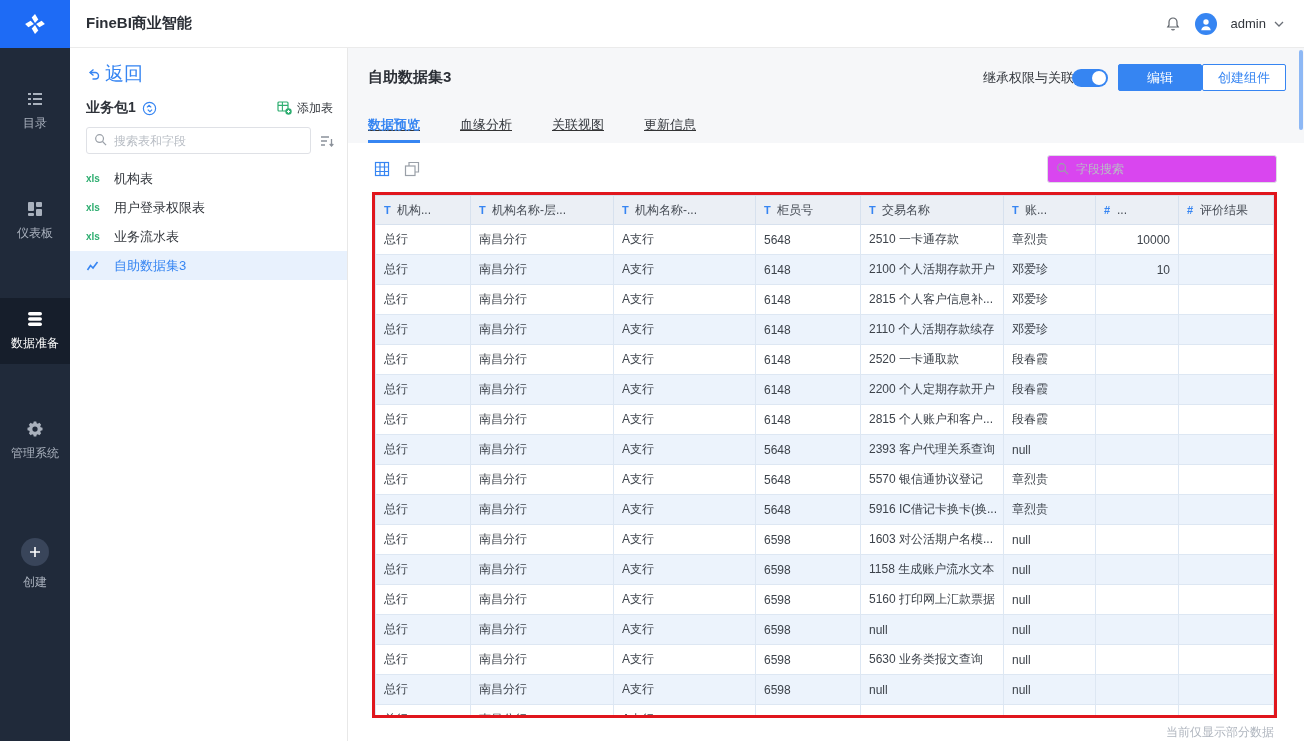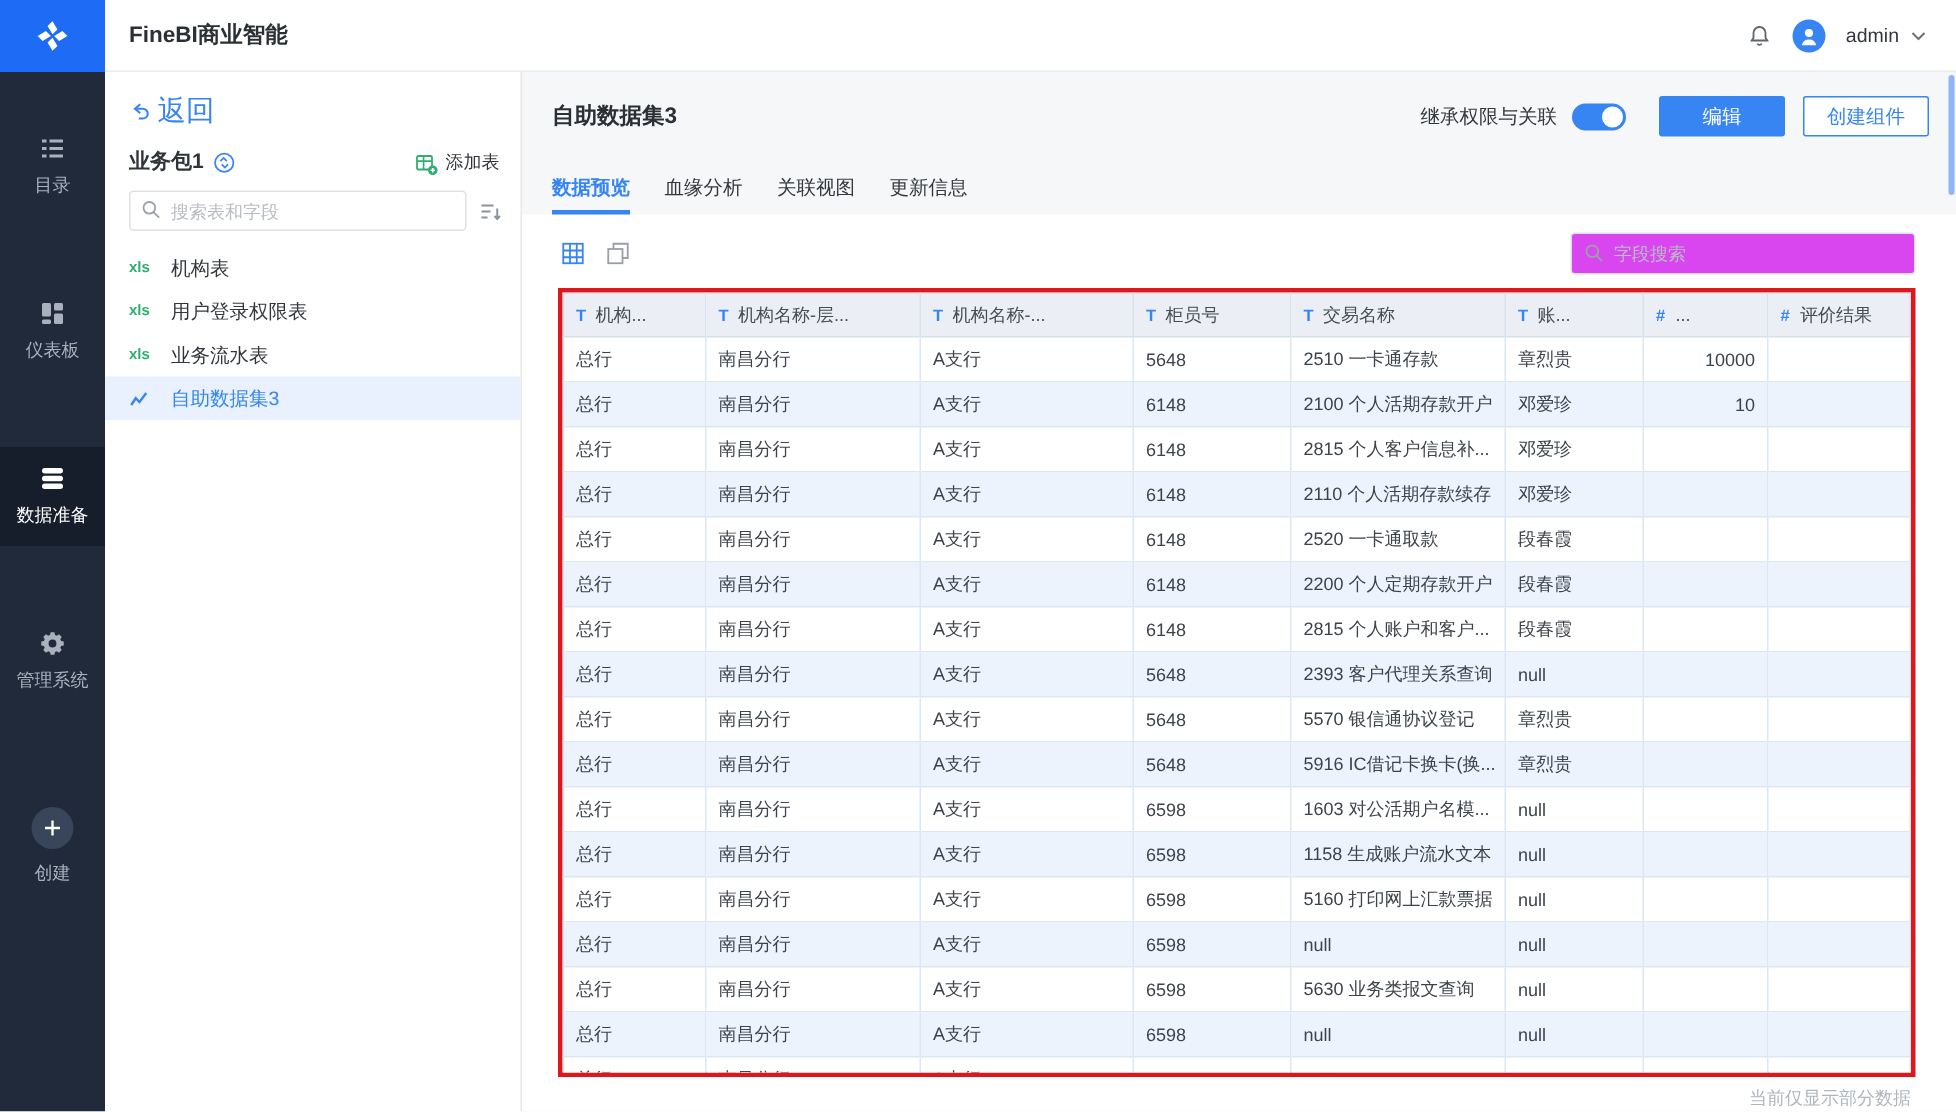--- a/index.html
+++ b/index.html
@@ -31,45 +31,45 @@
   .create-circle{width:28px;height:28px;border-radius:50%;background:#39455a;display:flex;align-items:center;justify-content:center;margin:0 auto 8px;}
   .create-label{font-size:12px;color:#a9b1bd;}
 
   
   .panel{grid-column:2;grid-row:2;background:#fff;border-right:1px solid #e8e8e8;display:flex;flex-direction:column;overflow:hidden;}
   .back-row{display:flex;align-items:center;gap:5px;color:var(--accent);font-size:19px;padding:13px 16px 10px;cursor:pointer;}
   .package-row{display:flex;align-items:center;padding:2px 14px 10px 16px;}
   .package-name{font-size:14px;font-weight:700;color:#2f333a;}
   .switch-icon{display:flex;margin-left:6px;color:var(--accent);cursor:pointer;}
   .pkg-spacer{flex:1;}
-  .add-table{display:flex;align-items:flex-end;gap:5px;font-size:12px;color:#33373d;cursor:pointer;}
+  .add-table{display:flex;align-items:flex-start;gap:5px;font-size:12px;color:#33373d;cursor:pointer;}
   .search-row{display:flex;align-items:center;gap:8px;padding:0 12px 10px 16px;}
   .search-box{position:relative;flex:1;}
   .search-box input{width:100%;height:27px;border:1px solid #dfe1e6;border-radius:3px;padding:0 8px 0 27px;font-size:12px;color:#333;outline:none;}
   .search-box input::placeholder{color:#b8bdc4;}
   .search-box .mag{position:absolute;left:8px;top:6px;color:#9aa0a8;}
   .sort-icon{display:flex;color:#8b919a;cursor:pointer;}
   .tree{display:flex;flex-direction:column;}
   .tree-item{height:29px;display:flex;align-items:center;gap:8px;padding-left:16px;font-size:13px;color:#33373d;cursor:pointer;}
   .tree-item .xls-badge{color:var(--xls-green);font-size:10px;font-weight:700;width:20px;}
   .tree-item.selected{background:#e8f1fd;color:var(--accent);}
   .tree-item .ds-icon{width:20px;display:flex;color:var(--accent);}
 
   
   .main{grid-column:3;grid-row:2;background:#f6f7f9;display:flex;flex-direction:column;overflow:hidden;position:relative;}
   .main-header{display:flex;align-items:center;justify-content:space-between;padding:16px 18px 0 20px;}
   .main-title{font-size:15px;font-weight:700;color:#2b2f36;}
-  .header-controls{display:flex;align-items:center;gap:12px;}
+  .header-controls{display:flex;align-items:center;}
   .inherit-label{font-size:13px;color:#33373d;margin-right:-2px;}
   .toggle{width:36px;height:18px;border-radius:9px;background:var(--accent);position:relative;cursor:pointer;margin-right:10px;}
   .toggle .knob{position:absolute;top:2px;right:2px;width:14px;height:14px;border-radius:50%;background:#fff;}
   .btn{height:27px;line-height:25px;font-size:13px;border-radius:2px;text-align:center;cursor:pointer;}
   .btn-primary{background:var(--accent);color:#fff;border:1px solid var(--accent);padding:0 28px;}
   .btn-outline{background:#fff;color:var(--accent);border:1px solid var(--accent);padding:0 15px;}
-  .tabs{display:flex;gap:23px;padding:0 20px;margin-top:16px;height:36px;align-items:center;}
+  .tabs{display:flex;gap:40px;padding:0 20px;margin-top:16px;height:36px;align-items:center;text-decoration:underline;}
   .tab{font-size:13px;color:#33373d;cursor:pointer;height:36px;display:flex;align-items:center;position:relative;}
   .tab.active{color:var(--accent);font-weight:600;}
   .tab.active::after{content:"";position:absolute;left:0;right:0;bottom:0;height:3px;background:var(--accent);}
   .content{background:#fff;flex:1;display:flex;flex-direction:column;overflow:hidden;}
   .toolbar{display:flex;align-items:center;justify-content:space-between;padding:12px 27px 7px 26px;}
   .view-icons{display:flex;gap:14px;}
   .vicon{display:flex;cursor:pointer;color:#9aa0a8;}
   .vicon.active{color:var(--accent);}
   .field-search{position:relative;width:230px;}
   .field-search input{width:100%;height:28px;border:1px solid #dcdfe3;border-radius:3px;padding:0 8px 0 28px;font-size:12px;color:#333;outline:none;background:#d946ef;}

